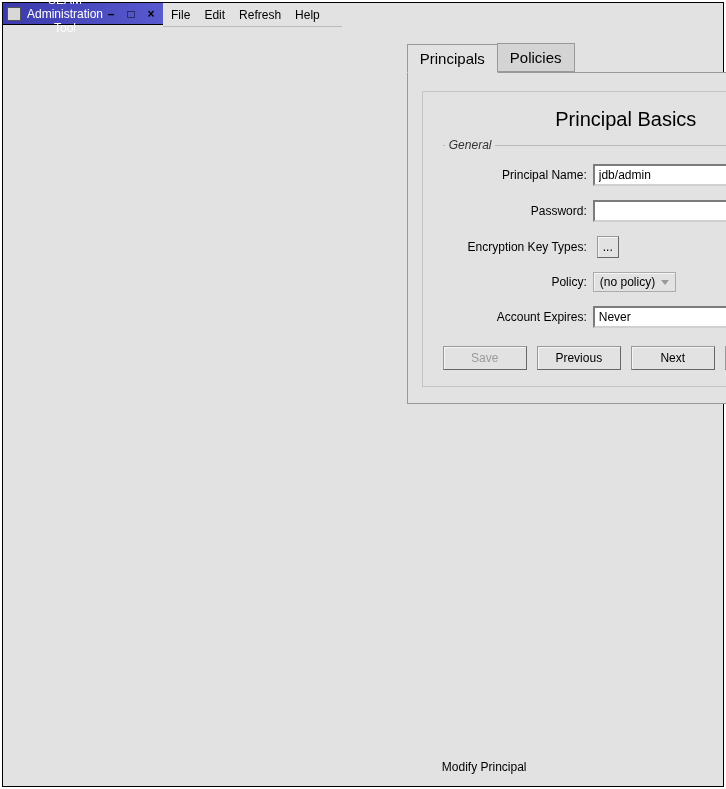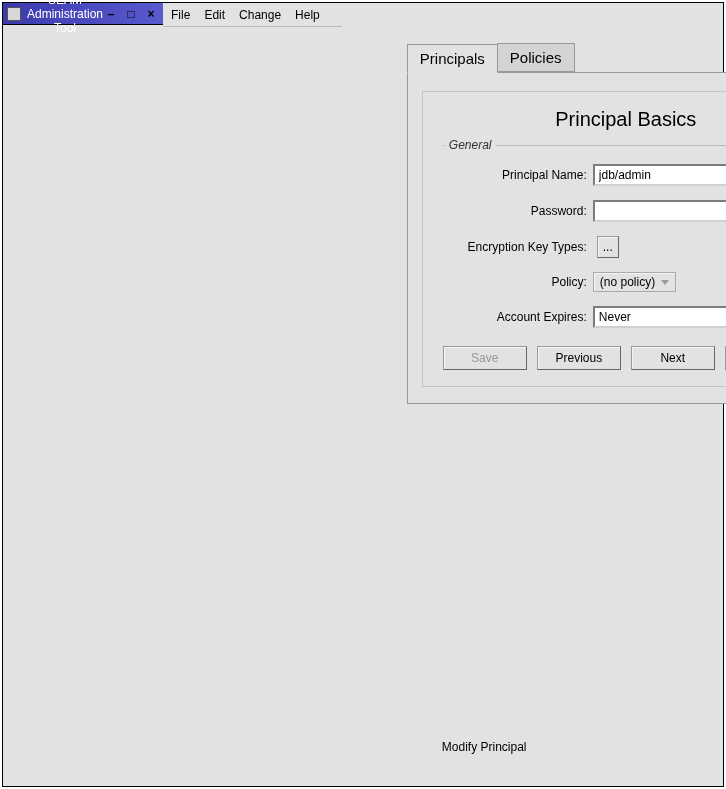--- a/index.html
+++ b/index.html
@@ -144,42 +144,42 @@
   .btnrow {
     display:flex;
     justify-content:space-between;
     margin-top:18px;
     gap:10px;
   }
   .btnrow .btn { min-width:84px; text-align:center; }
   .status {
     position:absolute;
     left:100px;
-    bottom:32px;
+    bottom:12px;
     font-size:12px;
   }
 </style>
 </head>
 <body>
 
 <div class="window">
   <div class="titlebar">
     <div class="sysbox"></div>
     <div class="title">SEAM Administration Tool</div>
     <div class="controls">
       <span>–</span>
       <span>□</span>
       <span>×</span>
     </div>
   </div>
 
   <div class="menubar">
     <span class="menuitem">File</span>
     <span class="menuitem">Edit</span>
-    <span class="menuitem">Change</span>
+    <span class="menuitem">Refresh</span>
     <span class="menuitem help">Help</span>
   </div>
 
   <div class="content">
     <div class="tabs">
       <div class="tab active">Principals</div>
       <div class="tab inactive">Policies</div>
     </div>
 
     <div class="panel">

